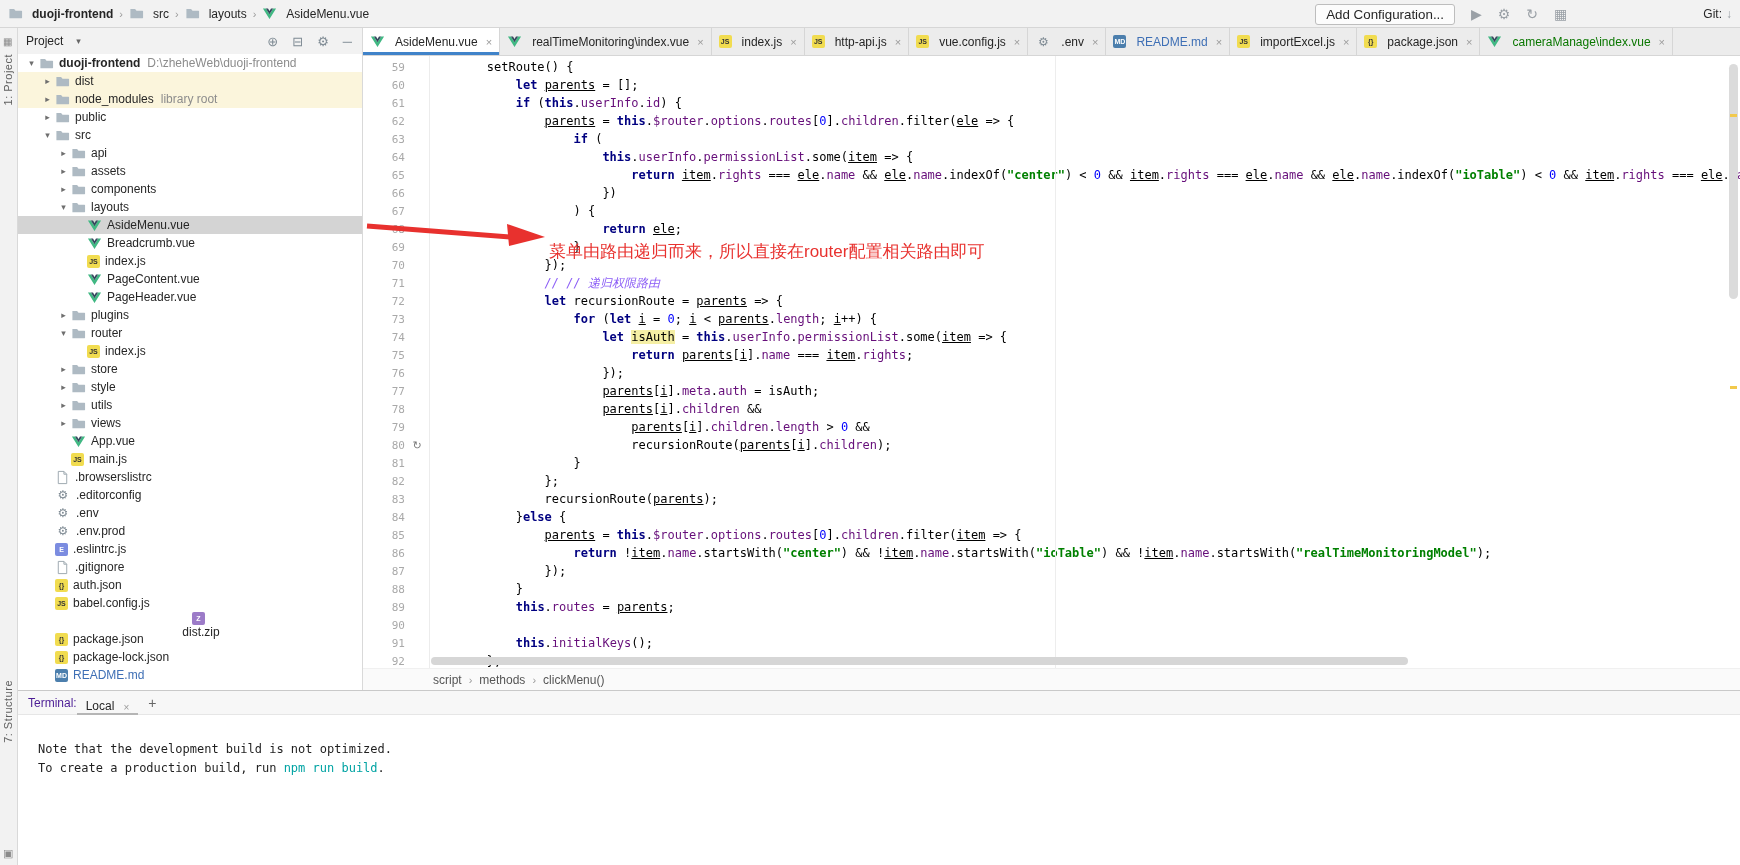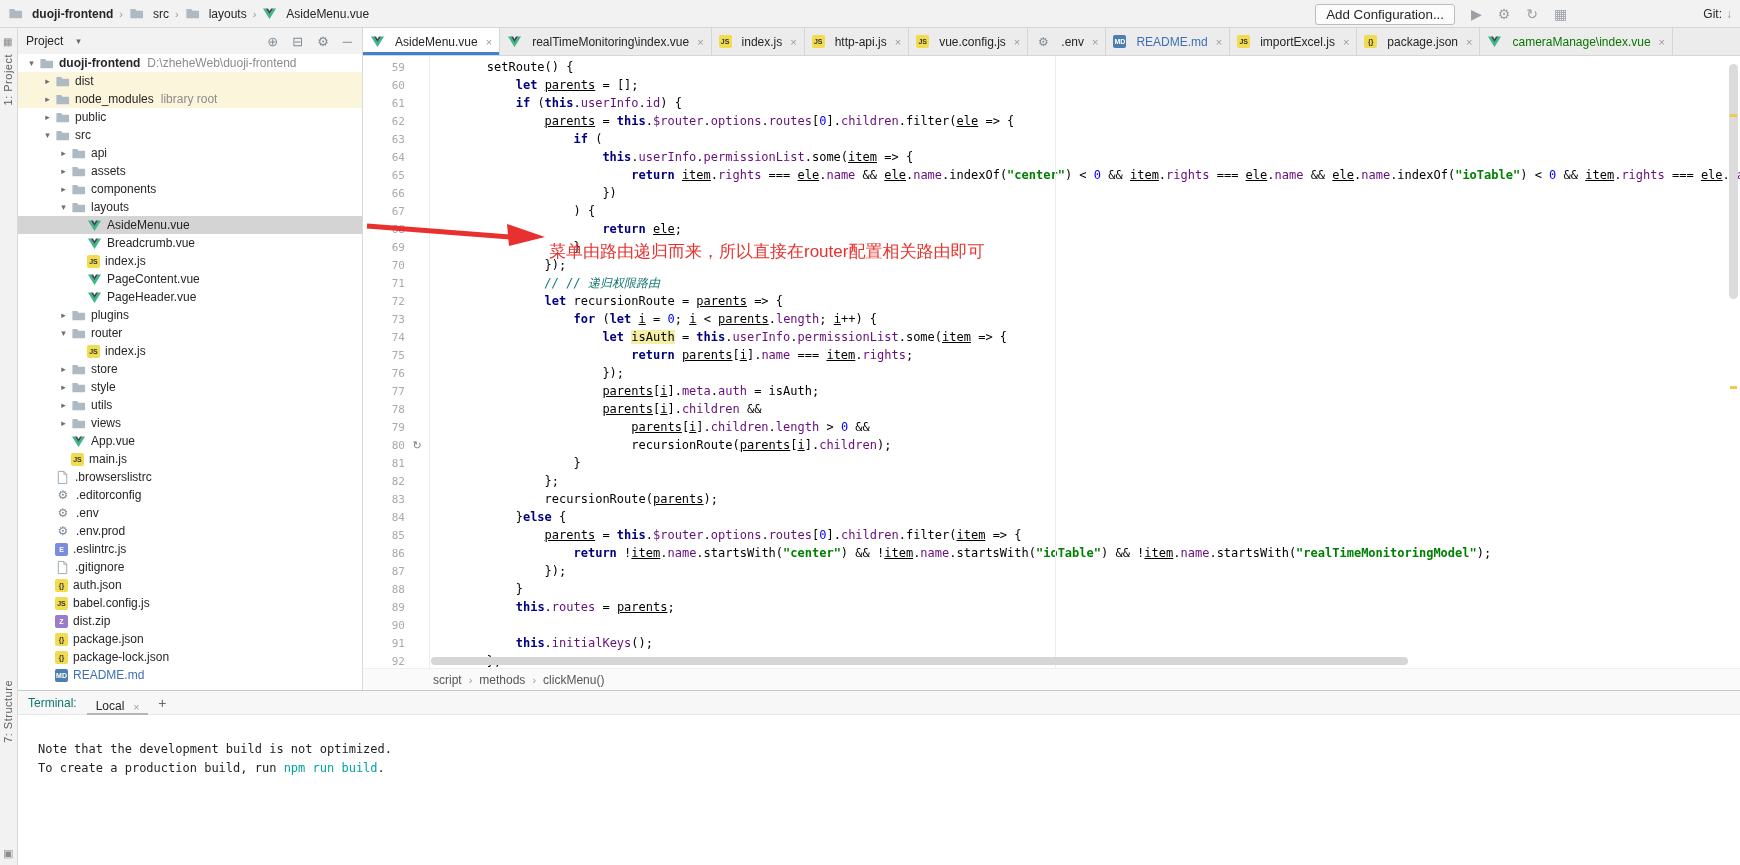--- a/index.html
+++ b/index.html
@@ -58,38 +58,38 @@
   .code-wrap{position:absolute;top:28px;left:0;right:0;height:612px;overflow:hidden;background:#fff}
   .gutter-sep{position:absolute;left:66px;top:0;bottom:0;width:1px;background:#ECECEC}
   .margin-guide{position:absolute;top:0;bottom:0;width:1px;background:#EDEDED}
   .cline{height:18px;line-height:22px;white-space:pre;font-family:"DejaVu Sans Mono",monospace;font-size:12px}
   .lnum{display:inline-block;width:42px;text-align:right;color:#A9A9A9;font-size:11px}
   .gicon{display:inline-block;width:24px;text-align:center;color:#777;font-size:11px;font-family:"Liberation Sans",sans-serif}
   .tk-p{color:#000}
   .tk-k{color:#000080;font-weight:bold}
   .tk-s{color:#008000;font-weight:bold}
   .tk-n{color:#0000FF}
-  .tk-c{color:#0f766e;font-style:italic}
+  .tk-c{color:#8b5cf6;font-style:italic}
   .tk-f{color:#660E7A}
   .tk-u{color:#000;text-decoration:underline}
   .tk-hl{color:#000;background:#F5EFA5}
   .anno-arrow{position:absolute;left:0;top:156px;width:195px;height:48px;pointer-events:none;z-index:6}
   .anno-text{position:absolute;left:186px;top:184px;font-size:17px;color:#E8312E;white-space:nowrap;z-index:6}
   .vscroll{position:absolute;right:0;top:0;width:13px;bottom:0}
   .vthumb{position:absolute;right:2px;top:8px;width:9px;height:235px;background:#DBDBDB;border-radius:5px}
   .vmark{position:absolute;right:3px;width:7px;height:3px;background:#F2C94C}
   .hscroll{position:absolute;left:68px;bottom:3px;height:8px;right:24px}
   .hthumb{height:8px;width:76%;background:#D6D6D6;border-radius:4px}
   .ecrumbs{position:absolute;left:0;right:0;top:640px;height:22px;background:#FAFAFA;display:flex;align-items:center;padding-left:70px;color:#555;gap:7px;border-top:1px solid #F0F0F0}
   .ecrumb-sep{color:#9a9a9a;font-size:11px}
 
   
   .terminal{position:absolute;left:18px;top:690px;width:1722px;height:175px;background:#fff;border-top:1px solid #C9C9C9;z-index:3}
   .term-header{height:24px;display:flex;align-items:center;padding-left:10px;background:#F7F7F7;border-bottom:1px solid #E6E6E6}
-  .term-title{color:#0f766e;margin-right:10px}
+  .term-title{color:#4c1d95;margin-right:0}
   .term-tab{display:flex;align-items:flex-end;gap:6px;padding:0 9px;height:24px;border-bottom:2px solid #B5B5B5;color:#262626}
   .term-tab .tab-close{font-size:10px}
   .term-plus{color:#666;font-size:14px;margin-left:10px}
   .term-body{padding:25px 0 0 20px;font-family:"DejaVu Sans Mono",monospace;font-size:12px;line-height:19px;color:#1f1f1f}
   .t-cmd{color:#00A3A3}
 </style>
 </head>
 <body>
 
 <div id="app">
@@ -353,21 +353,21 @@
         <div class="tree-row" style="padding-left: 22px;">
           <span class="chev"></span>
           <span class="ic badge" style="background:#F1DC50;color:#333">{}</span>
           <span class="tl">auth.json</span>
         </div>
         <div class="tree-row" style="padding-left: 22px;">
           <span class="chev"></span>
           <span class="ic badge" style="background:#F1DC50;color:#333">JS</span>
           <span class="tl">babel.config.js</span>
         </div>
-        <div class="tree-row" style="padding-left: 22px;">
+        <div class="tree-row" style="padding-left: 22px; flex-direction: column;">
           <span class="chev"></span>
           <span class="ic badge" style="background:#9C7BC8;color:#fff">Z</span>
           <span class="tl">dist.zip</span>
         </div>
         <div class="tree-row" style="padding-left: 22px;">
           <span class="chev"></span>
           <span class="ic badge" style="background:#F1DC50;color:#333">{}</span>
           <span class="tl">package.json</span>
         </div>
         <div class="tree-row" style="padding-left: 22px;">

